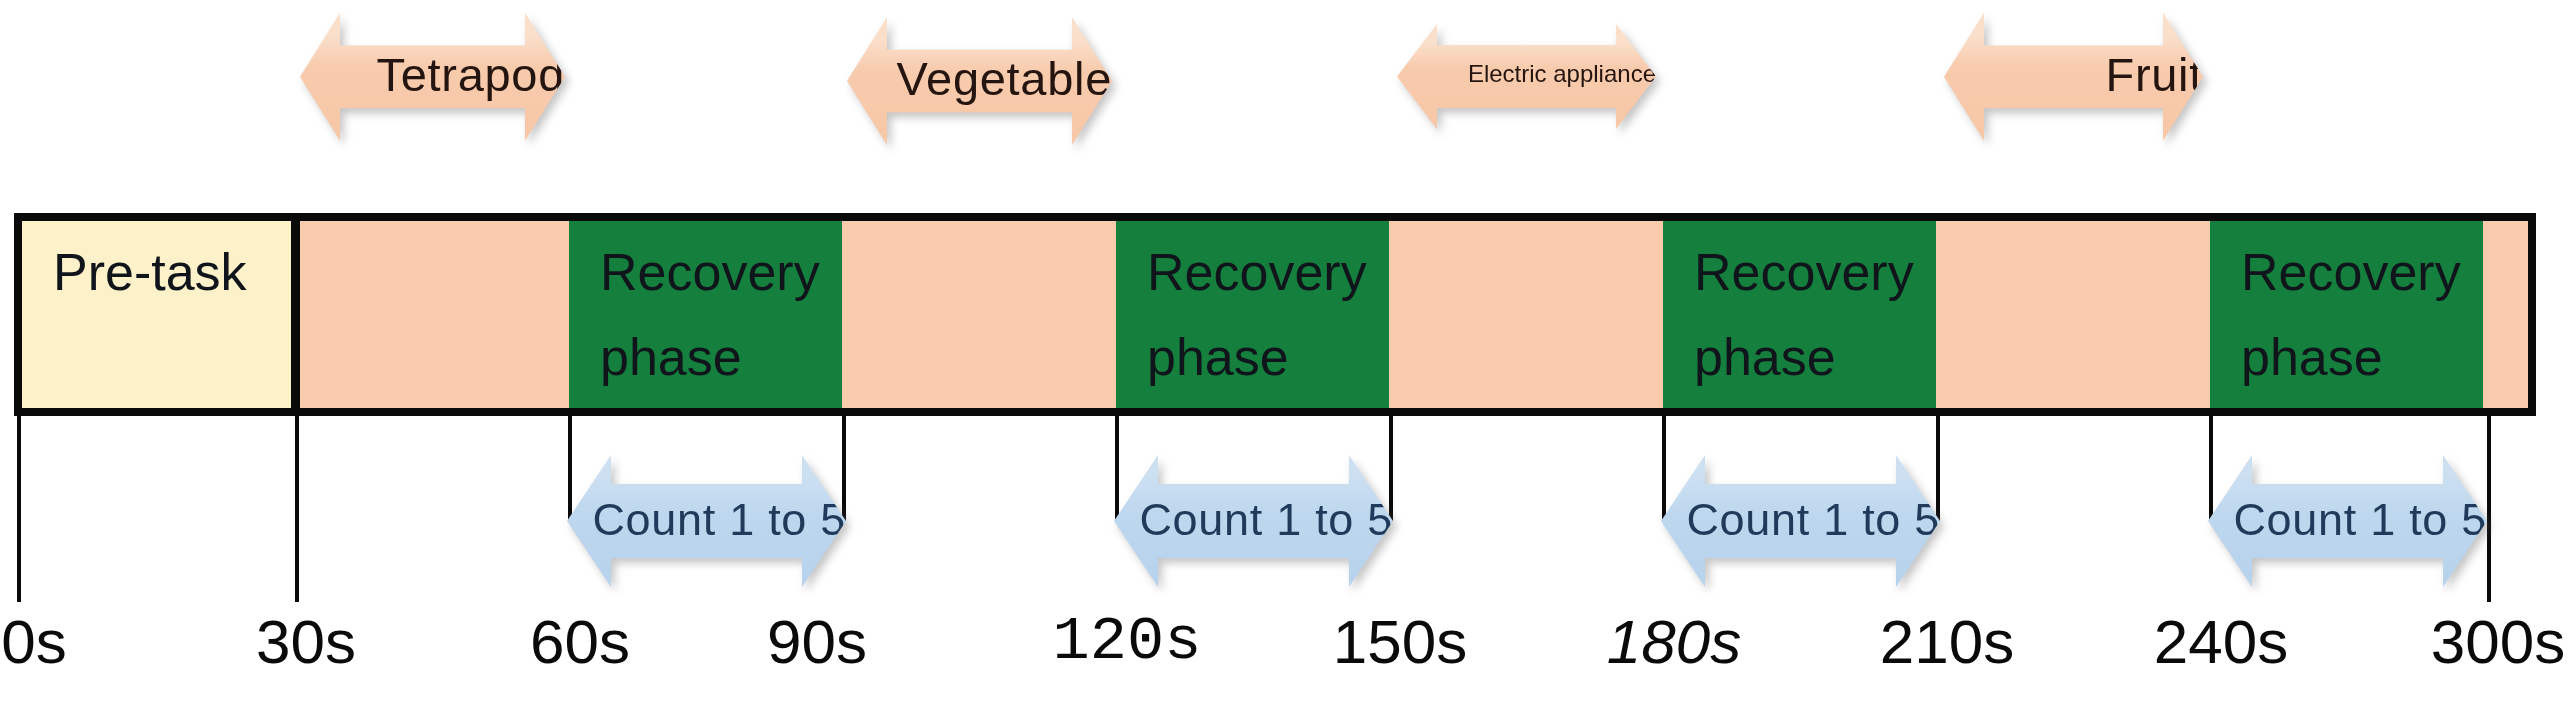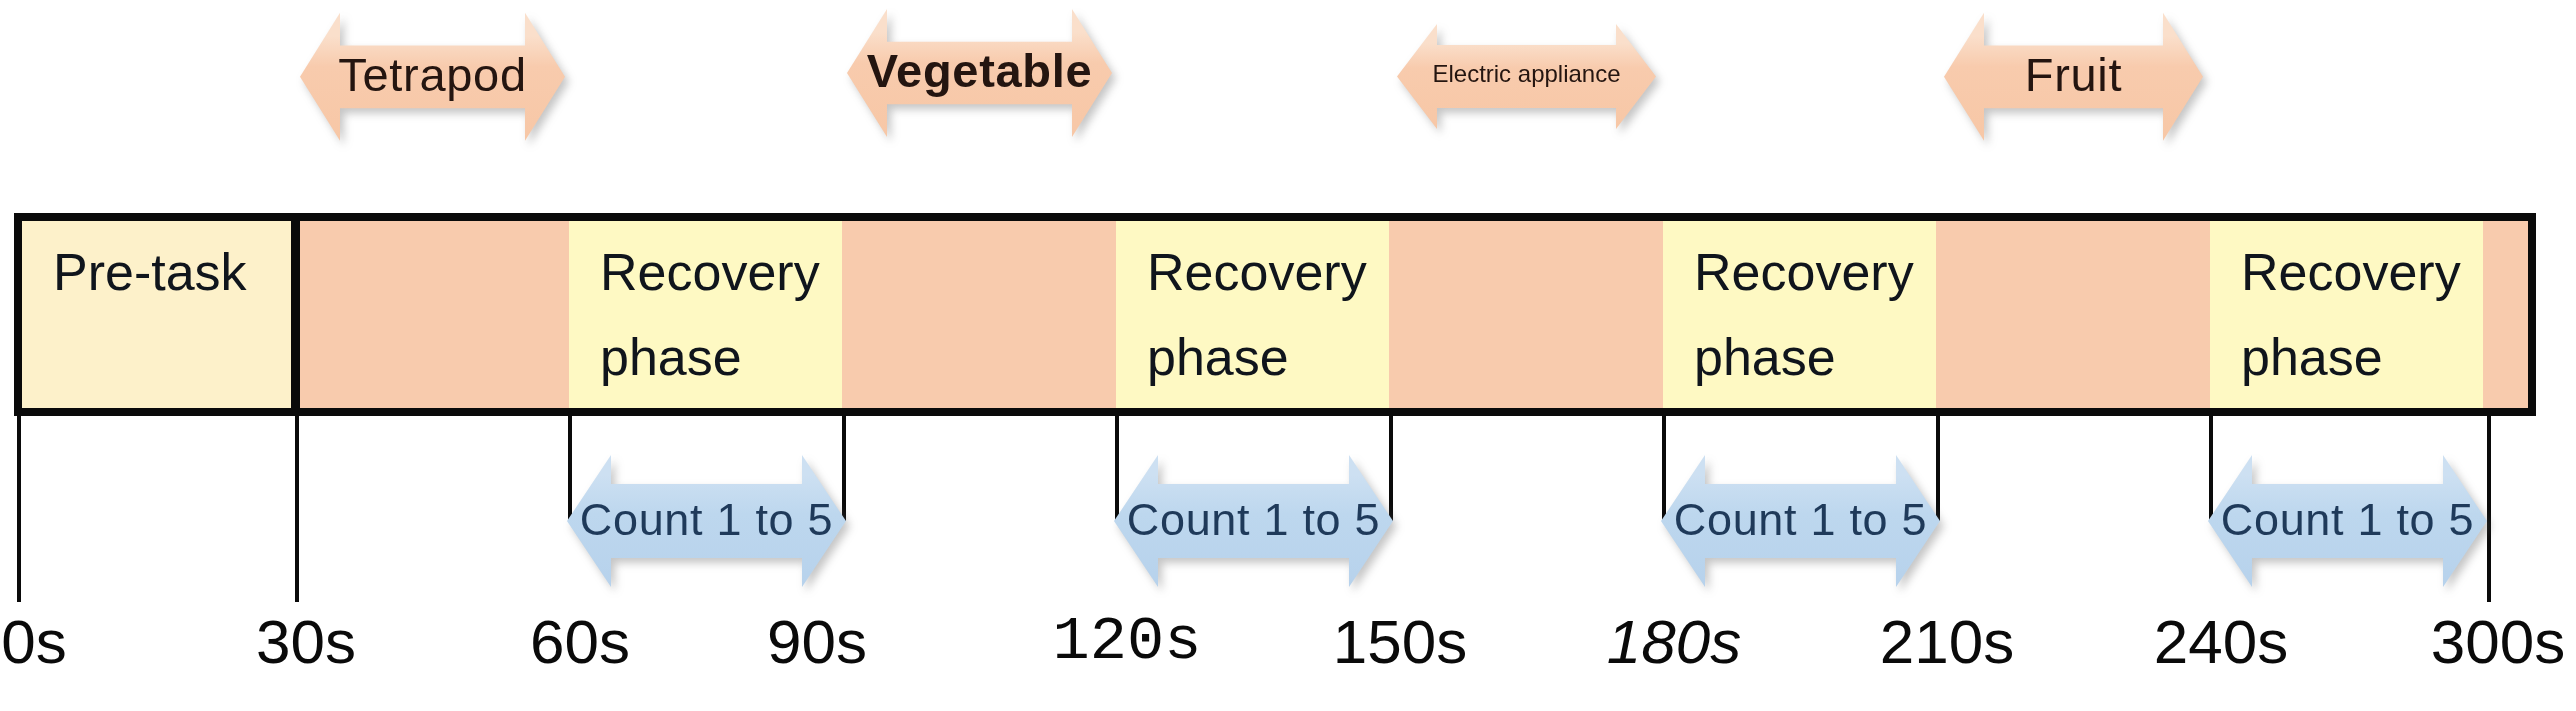--- a/index.html
+++ b/index.html
@@ -12,21 +12,21 @@
     width: 2576px; height: 711px;
     background: #ffffff;
     overflow: hidden;
   }
   .abs { position: absolute; }
 
   
   .arrow-wrap { position: absolute; filter: drop-shadow(4.3px 5px 4.3px rgba(90,90,90,0.35)); }
   .dbl-arrow {
     width: 100%; height: 100%;
-    display: flex; align-items: center; justify-content: center;
+    display: flex; align-items: center; justify-content: flex-end;
     clip-path: polygon(
       0 50%,
       var(--hw) 0,
       var(--hw) var(--bt),
       calc(100% - var(--hw)) var(--bt),
       calc(100% - var(--hw)) 0,
       100% 50%,
       calc(100% - var(--hw)) 100%,
       calc(100% - var(--hw)) var(--bb),
       var(--hw) var(--bb),
@@ -54,21 +54,21 @@
   
   #timeline-bar {
     position: absolute;
     box-sizing: border-box;
     border: 8.5px solid #0a0a0a;
     background: #f8cbad;
   }
   .segment { position: absolute; top: 0; height: 100%; }
   .seg-pretask  { background: #fdf1ca; }
   .seg-task     { background: #f8cbad; }
-  .seg-recovery { background: #fef9c3; }
+  .seg-recovery { background: #15803d; }
   .seg-label {
     box-sizing: border-box;
     width: 100%; height: 100%;
     padding: 8.5px 4.3px 0 31px;
     font-size: 52px; line-height: 85px;
     color: #10151c;
   }
   .divider { position: absolute; top: 0; height: 100%; width: 8.5px; background: #0a0a0a; }
 
   .tick-line { position: absolute; width: 3.5px; background: #0a0a0a; }
@@ -84,21 +84,21 @@
 </head>
 <body>
 
 <div id="canvas">
   <div id="task-arrows-row" class="abs">
       <div class="arrow-wrap" style="left: 300px; top: 12.8px; width: 265px; height: 128px;">
         <div class="dbl-arrow task-shape">
           <div class="task-label">Tetrapod</div>
         </div>
       </div>
-      <div class="arrow-wrap" style="left: 847px; top: 9px; width: 265px; height: 128px; font-weight: bold;">
+      <div class="arrow-wrap" style="left: 847px; top: 17px; width: 265px; height: 128px;">
         <div class="dbl-arrow task-shape">
           <div class="task-label">Vegetable</div>
         </div>
       </div>
       <div class="arrow-wrap" style="left: 1397px; top: 24px; width: 259px; height: 105px;">
         <div class="dbl-arrow task-shape" style="--bt: 20%; --bb: 80%;">
           <div class="task-label small">Electric appliance</div>
         </div>
       </div>
       <div class="arrow-wrap" style="left: 1944px; top: 12.8px; width: 259px; height: 128px;">

